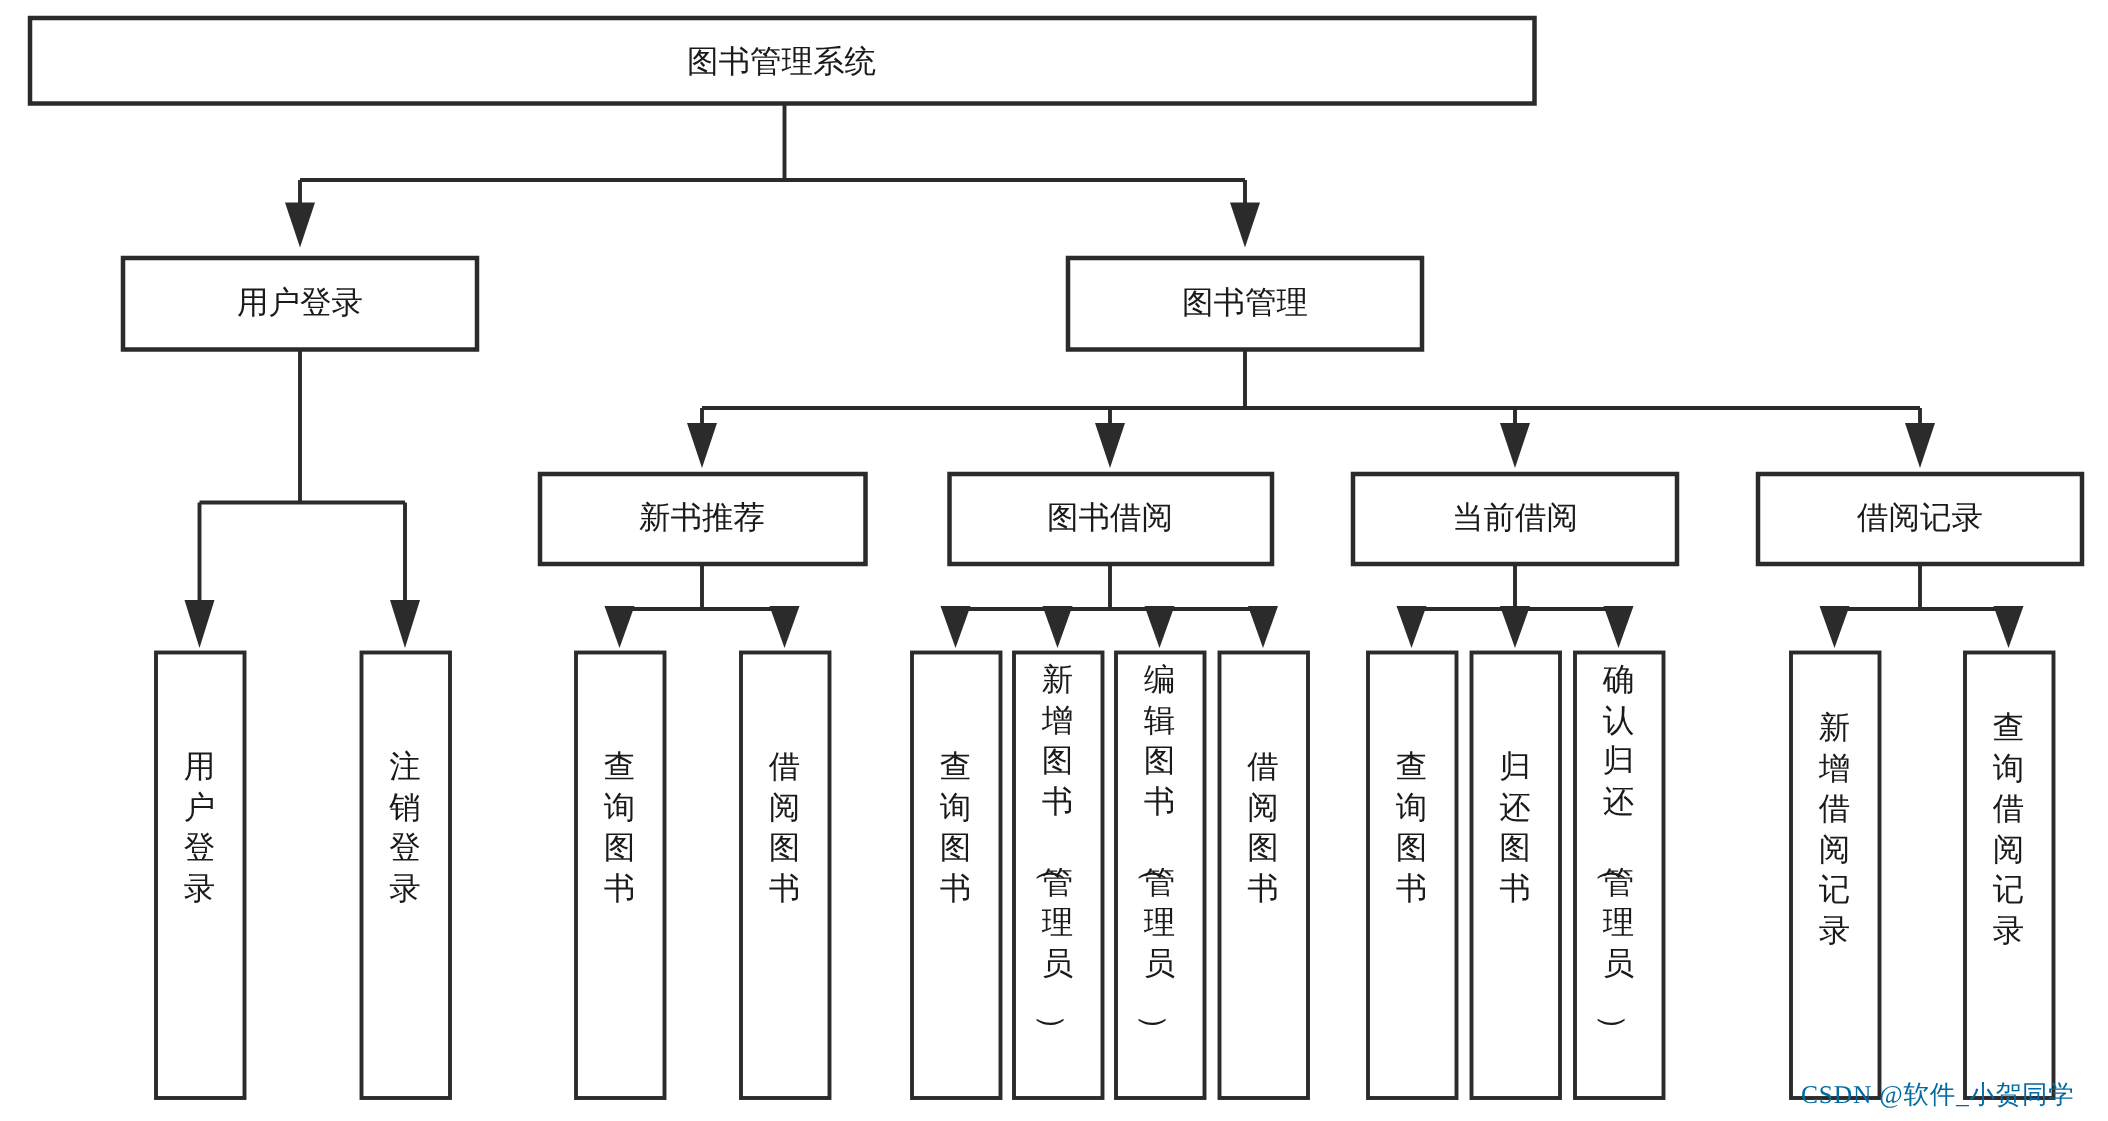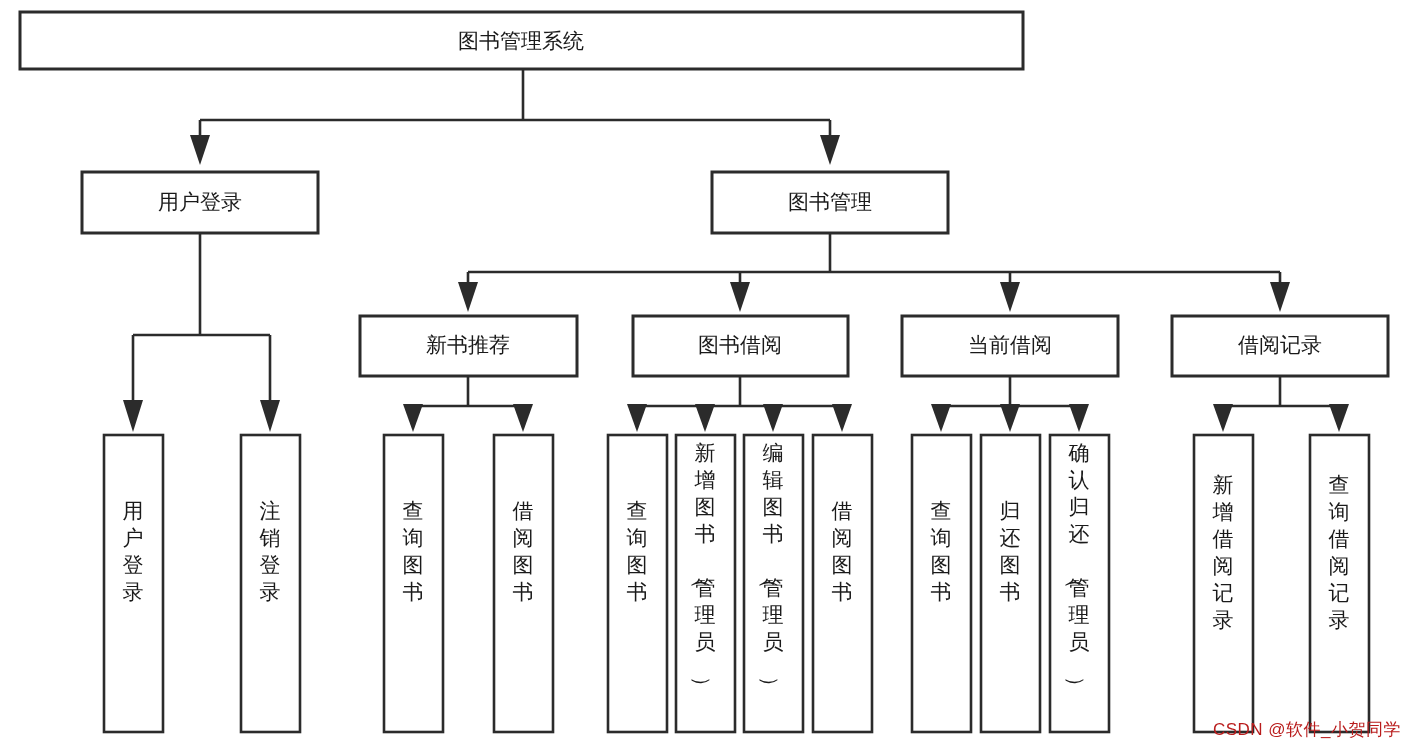--- a/index.html
+++ b/index.html
@@ -51,25 +51,25 @@
     dominant-baseline: middle;
   }
   .label-v {
     font-family: "DejaVu Sans", "Liberation Sans", sans-serif;
     font-size: 21px;
     fill: #1a1a1a;
     text-anchor: middle;
   }
   .watermark {
     position: absolute;
-    right: 4px;
+    right: 22px;
     bottom: 6px;
-    font-family: Liberation Sans, sans-serif;
+    font-family: Liberation Serif, serif;
     font-size: 17px;
-    color: #b91c1c;
+    color: #0369a1;
     letter-spacing: 0.5px;
     user-select: none;
     white-space: nowrap;
   }
 </style>
 </head>
 <body>
 
 <div id="diagram-root">
 

